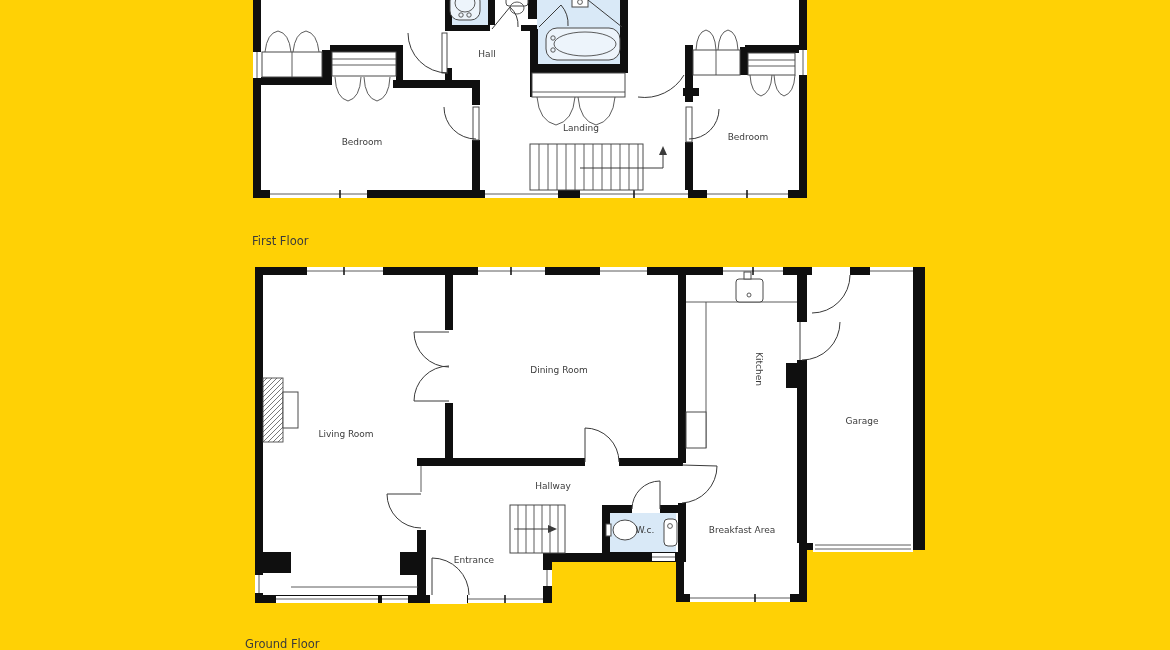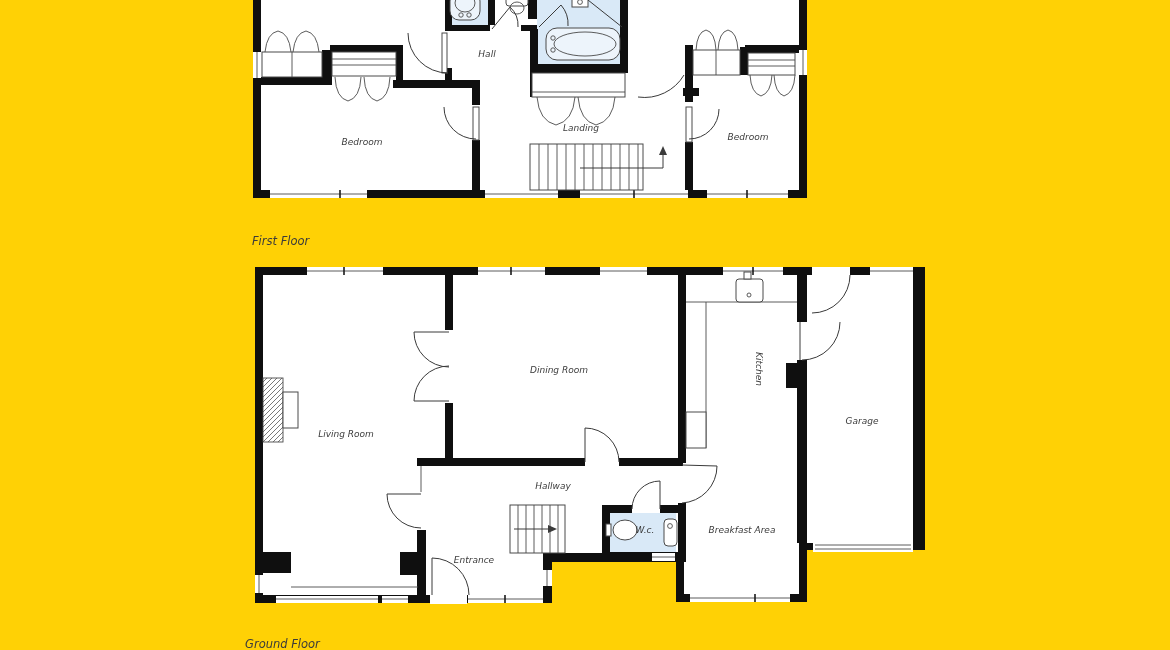--- a/index.html
+++ b/index.html
@@ -1,17 +1,17 @@
 <!DOCTYPE html>
 <html style="--background: #ffd105; --wall: #0f0f0f; --room: #ffffff; --wet-room: #d9e9f7; --fixture: #edf4fb; --line: #3a3a3a; --label: #3b3b3b;"><head>
 <meta charset="utf-8">
 <style>
   html,body{margin:0;padding:0;}
   body{background:var(--background,#ffd105);font-family:"DejaVu Sans",sans-serif;}
-  .stage{position:relative;width:1170px;height:650px;overflow:hidden;background:var(--background,#ffd105);font-style:italic;}
+  .stage{position:relative;width:1170px;height:650px;overflow:hidden;background:var(--background,#ffd105);}
   svg{display:block;}
   .wall{fill:var(--wall,#0f0f0f);stroke:none;}
   .room{fill:var(--room,#ffffff);stroke:none;}
   .wet{fill:var(--wet-room,#d9e9f7);stroke:none;}
   .ln{stroke:var(--line,#3a3a3a);fill:none;stroke-width:1;}
   .thin{stroke:#4a4a4a;fill:none;stroke-width:0.9;}
   .fx{fill:var(--fixture,#edf4fb);stroke:#4a4a4a;stroke-width:1;}
   .box{fill:#ffffff;stroke:#4a4a4a;stroke-width:1;}
   .winr{fill:#ffffff;stroke:none;}
   .tick{stroke:#1a1a1a;stroke-width:1.6;}

